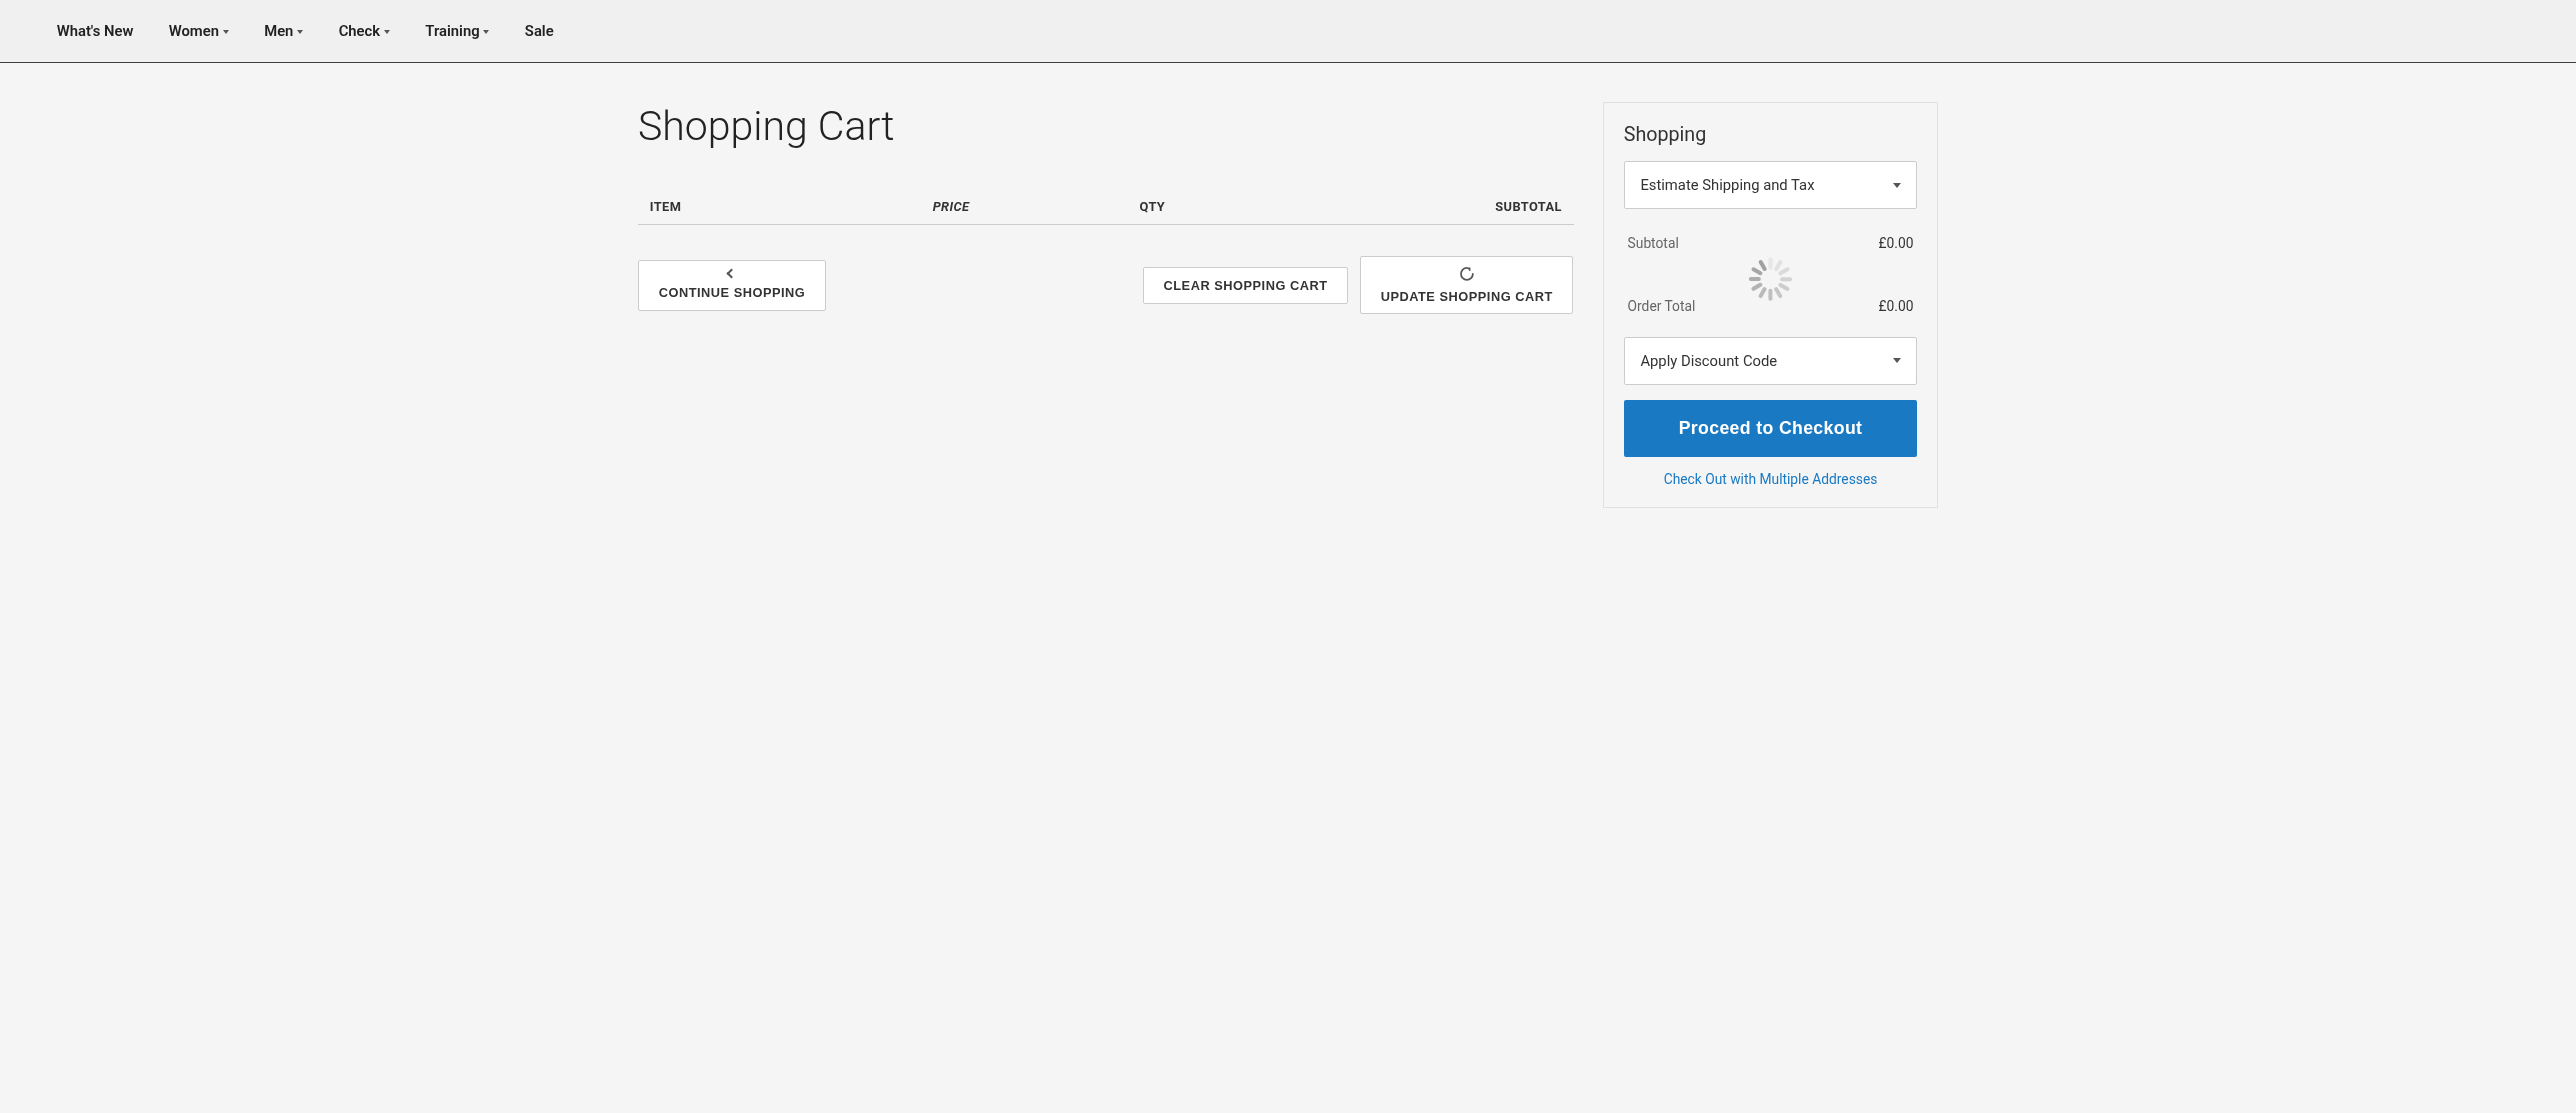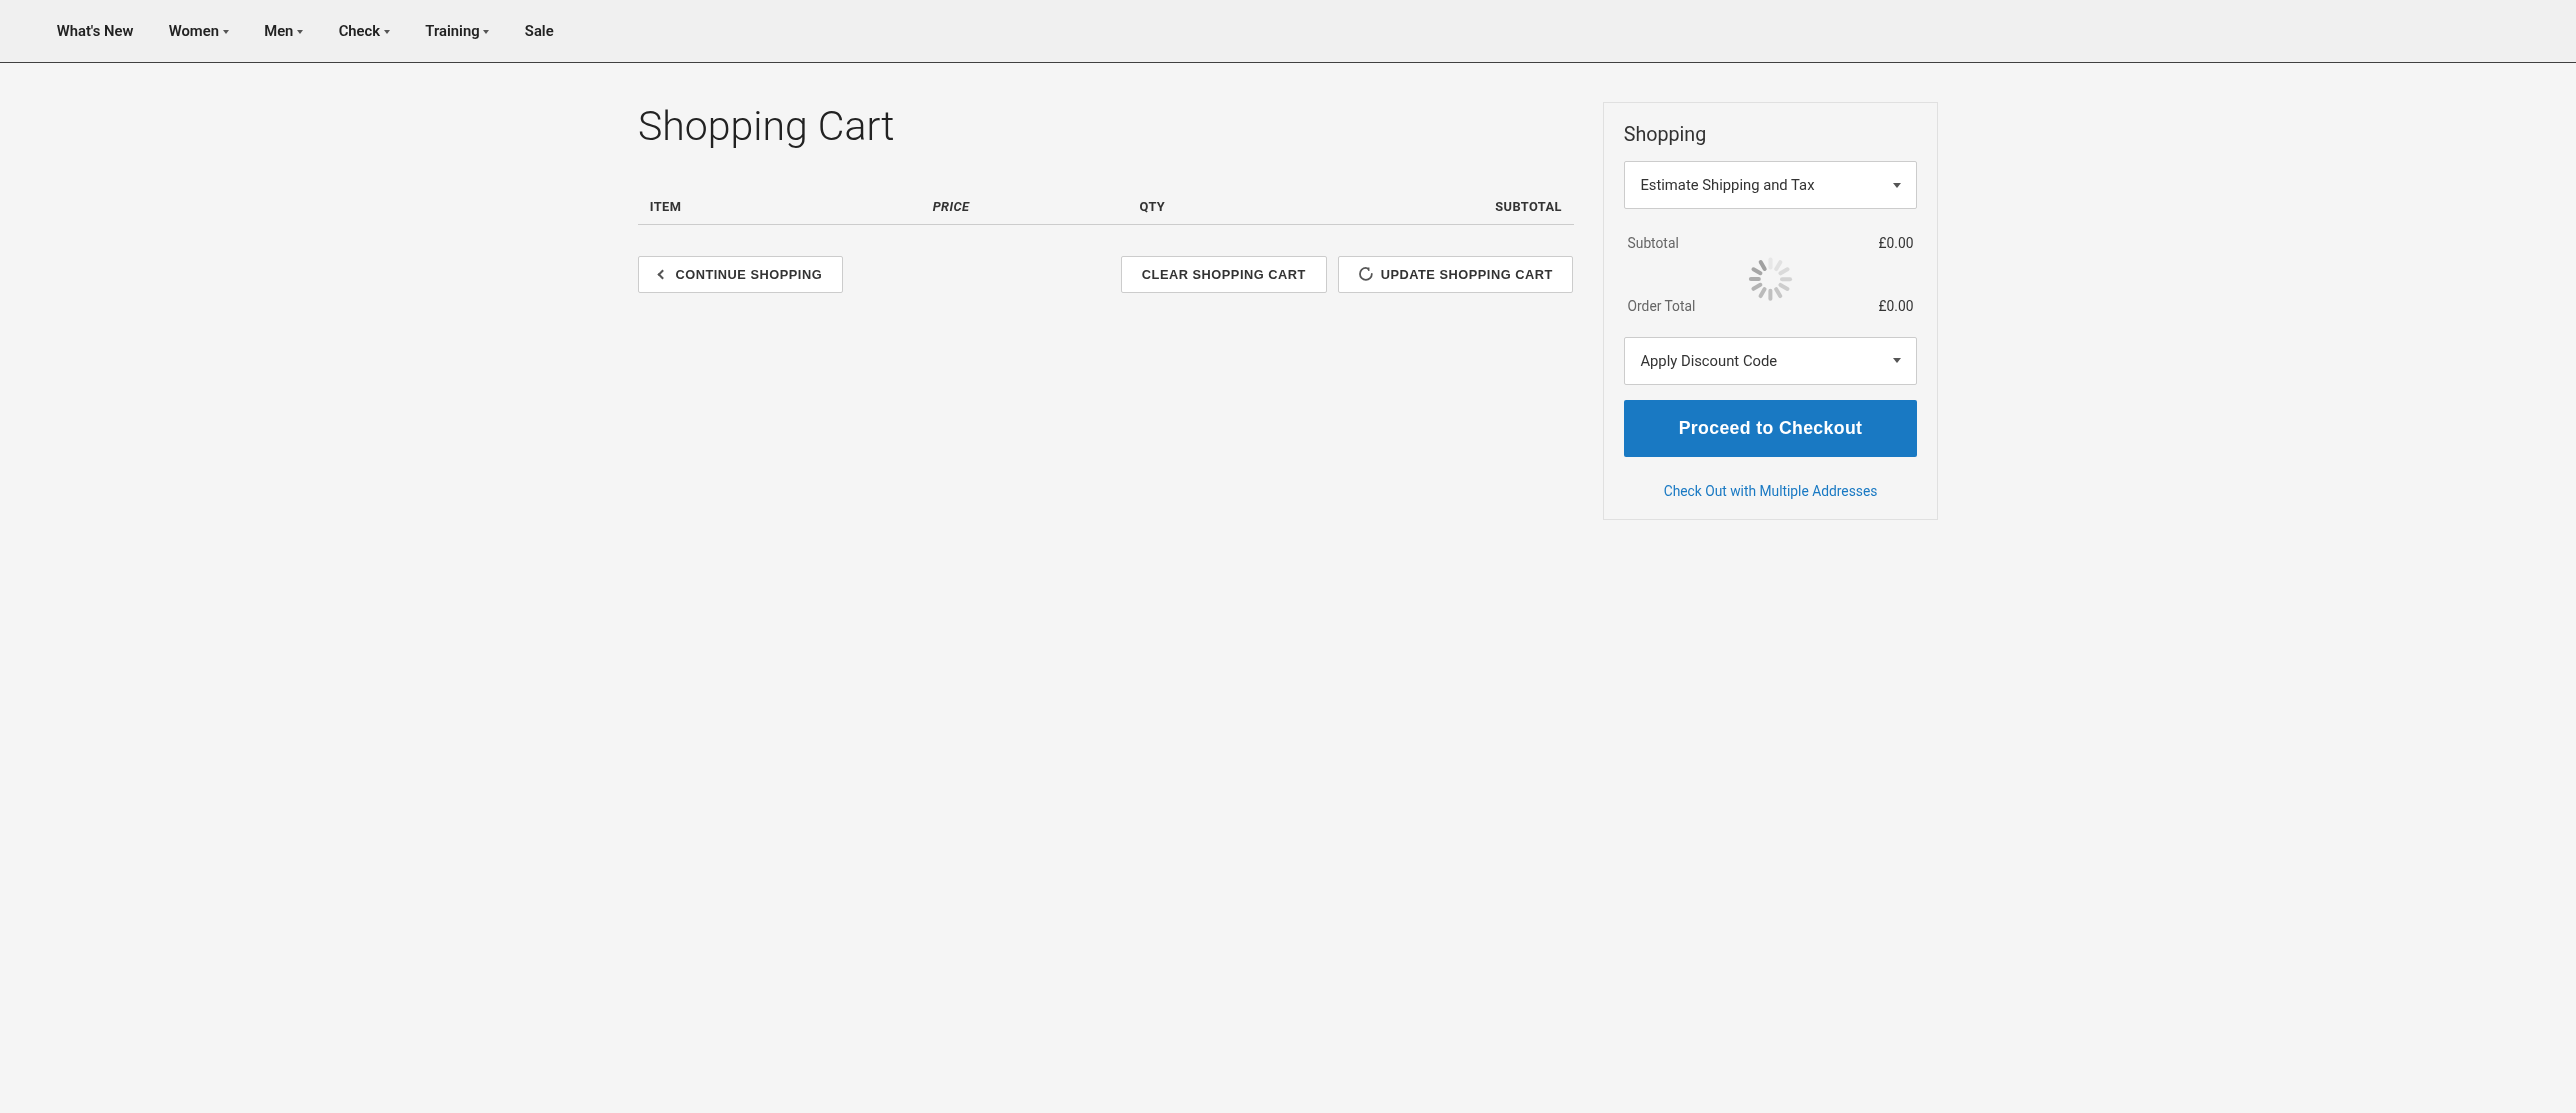--- a/index.html
+++ b/index.html
@@ -118,20 +118,21 @@
       background: #fff;
       color: #333;
       font-size: 12.8px;
       font-weight: 700;
       cursor: pointer;
       text-transform: uppercase;
       letter-spacing: 0.04em;
       border-radius: 2px;
       text-decoration: none;
       transition: background 0.15s;
+      flex-direction: column;
     }
 
     .btn-continue {
       margin-right: auto;
     }
 
     .btn-clear {
       margin-left: auto;
     }
 
@@ -234,21 +235,21 @@
       width: 100%;
       padding: 17.7px;
       background: #1979c3;
       color: #fff;
       font-size: 17.7px;
       font-weight: 700;
       text-align: center;
       border: none;
       cursor: pointer;
       border-radius: 2px;
-      margin-bottom: 26px;
+      margin-bottom: 14px;
       letter-spacing: 0.02em;
       transition: background 0.15s;
     }
 
     .multiple-addresses-link {
       display: block;
       text-align: center;
       color: #1979c3;
       font-size: 13.8px;
       text-decoration: none;

